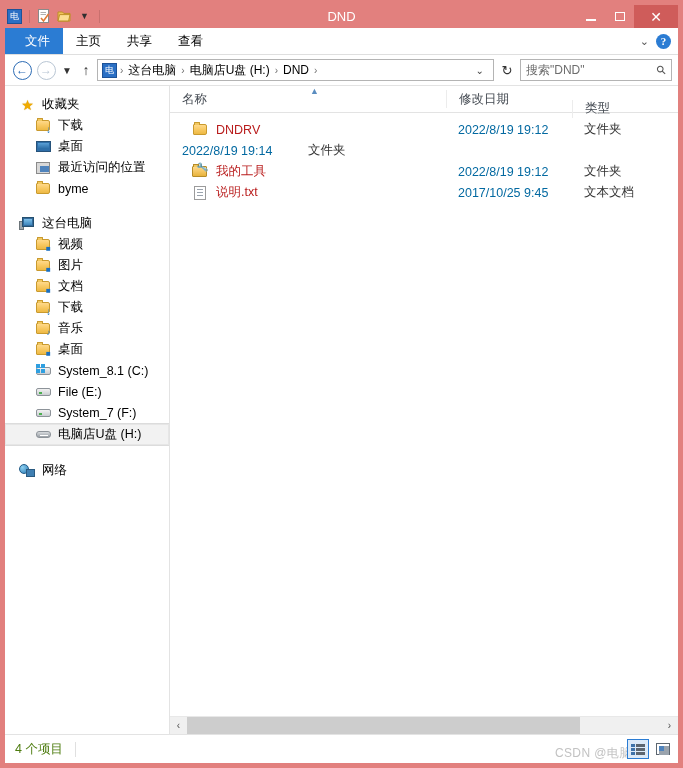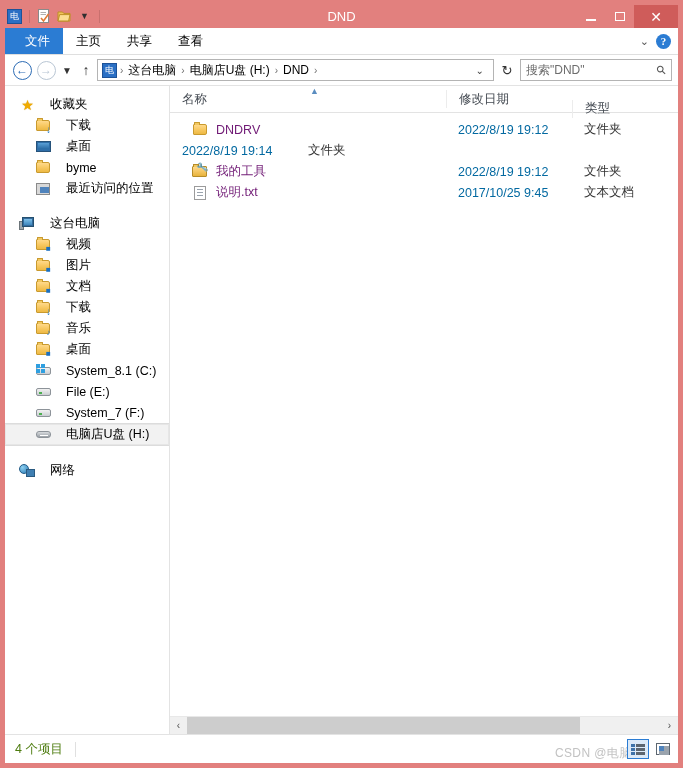--- a/index.html
+++ b/index.html
@@ -278,21 +278,21 @@
   .nav-item.selected {
     background: #f2f2f2;
     border: 1px solid #dcdcdc;
     border-left: none; border-right: none;
     height: 23px;
     box-shadow: inset 0 0 0 1px #e6e6e6;
   }
   .nav-label {
     font-size: 12.5px;
     color: #000;
-    margin-left: 14px;
+    margin-left: 6px;
   }
   .nav-spacer { height: 14px; }
 
   
   .ico { width: 17px; height: 16px; position: relative; flex: 0 0 17px; }
   .ico-star {
     color: #f0ab00;
     font-size: 14px;
     line-height: 16px;
     text-align: center;
@@ -489,21 +489,21 @@
   .fr-name {
     width: 276px;
     display: flex;
     align-items: center;
     padding-left: 22px;
     box-sizing: border-box;
     white-space: nowrap;
   }
   .fr-name .label {
     font-size: 12.5px;
-    color: #701a75;
+    color: #b91c1c;
     margin-left: 7px;
   }
   .fr-date {
     width: 126px;
     padding-left: 12px;
     box-sizing: border-box;
     font-size: 12.5px;
     color: #0369a1;
     white-space: nowrap;
   }
@@ -776,29 +776,29 @@
         <span class="nav-label">下载</span>
       </div>
       <div class="nav-item child">
         <span class="ico">
             <i class="monitor"></i>
           </span>
         <span class="nav-label">桌面</span>
       </div>
       <div class="nav-item child">
         <span class="ico">
+            <i class="recent"></i>
+          </span>
+        <span class="nav-label">最近访问的位置</span>
+      </div>
+      <div class="nav-item child">
+        <span class="ico">
             <i class="folder"></i>
           </span>
         <span class="nav-label">byme</span>
-      </div>
-      <div class="nav-item child">
-        <span class="ico">
-            <i class="recent"></i>
-          </span>
-        <span class="nav-label">最近访问的位置</span>
       </div>
 
       <div class="nav-spacer"></div>
 
       <div class="nav-item root">
         <span class="ico">
             <i class="pc-ico">
               <i class="base"></i>
               <i class="scr"></i>
             </i>

